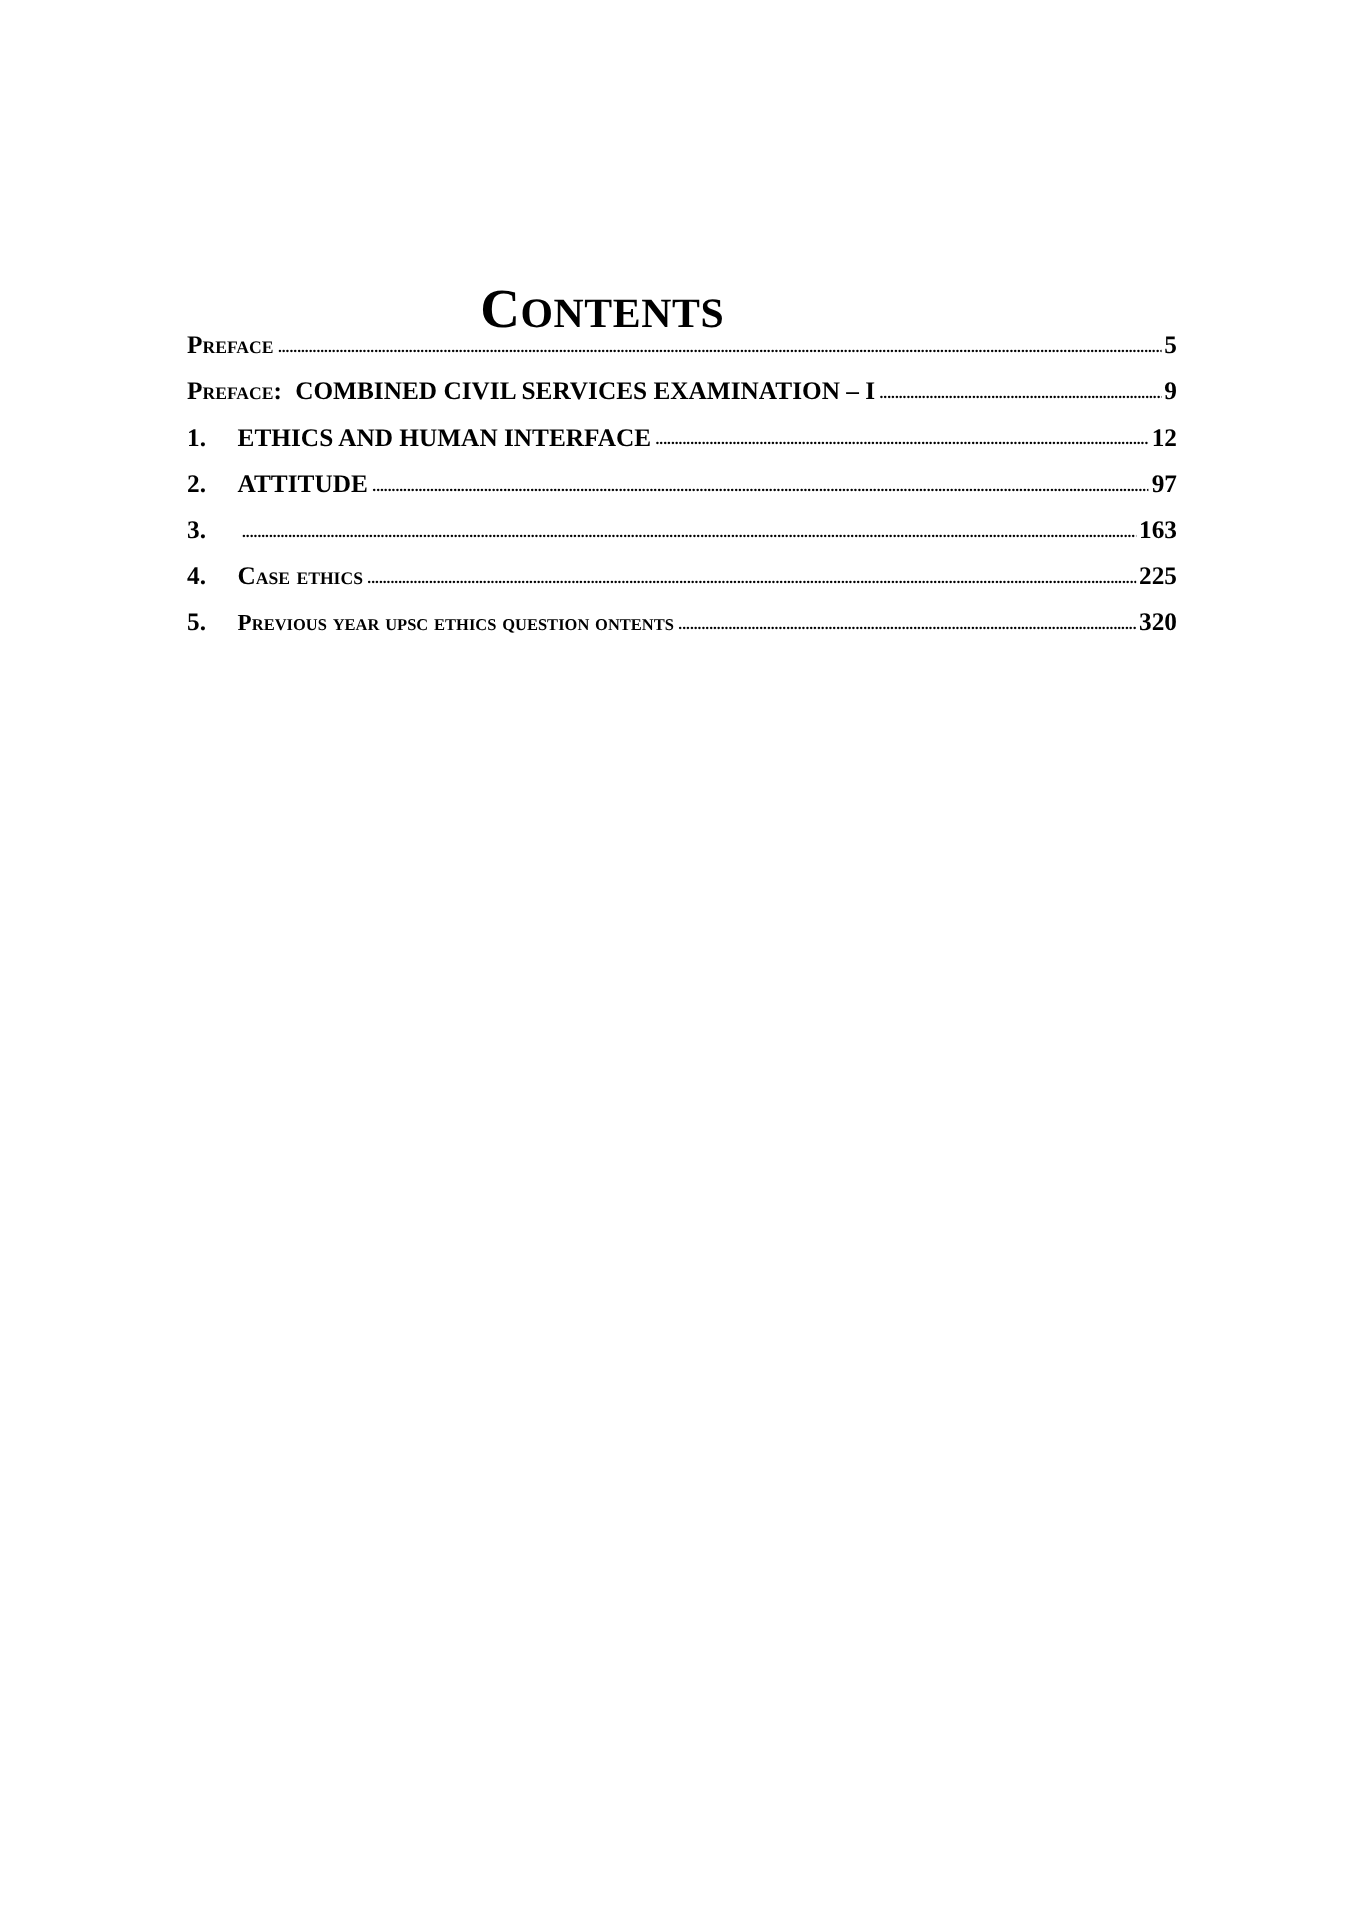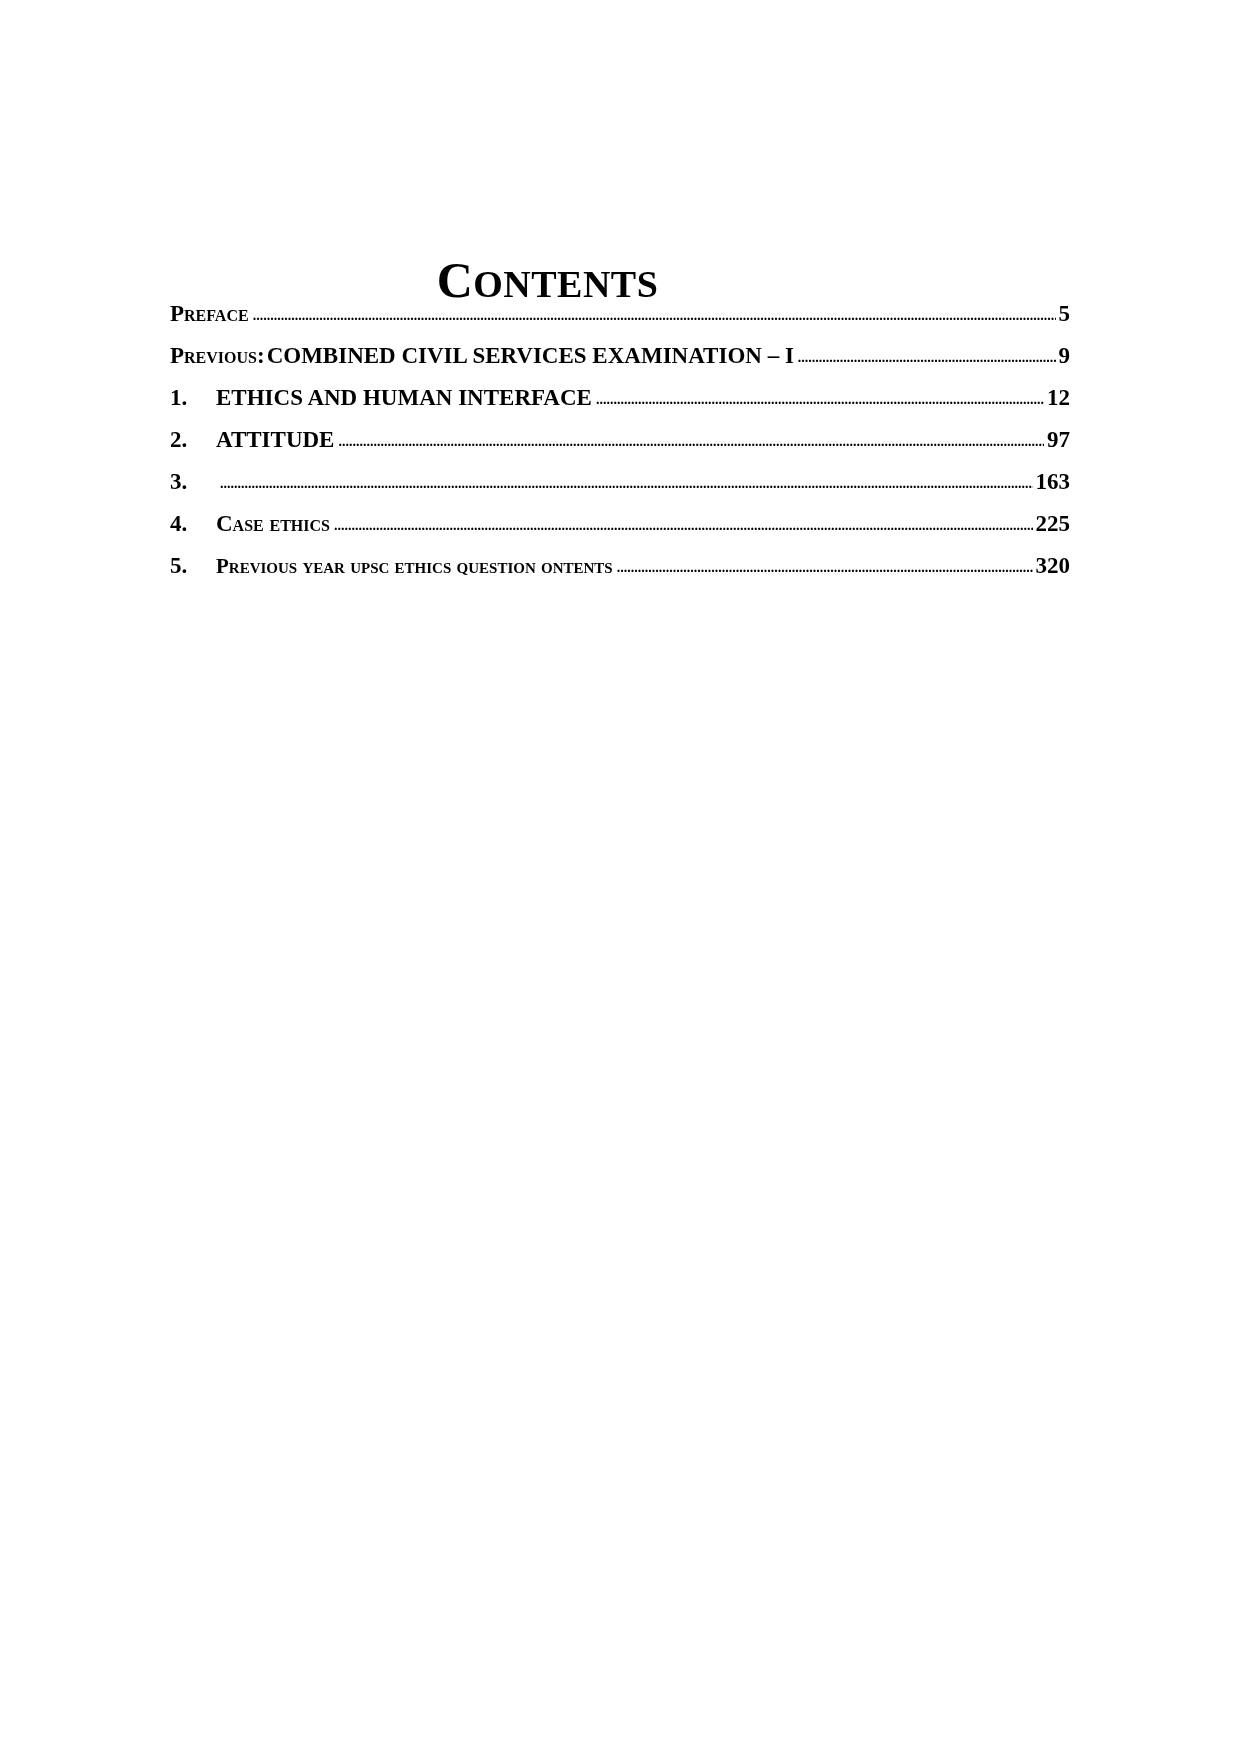--- a/index.html
+++ b/index.html
@@ -86,22 +86,22 @@
 
 <h1 class="page-title"><span class="big">C</span><span class="small">ontents</span></h1>
 
 <ul class="toc">
   <li class="toc-row">
     <span class="toc-label smallcaps">Preface</span>
     <span class="toc-leader"></span>
     <span class="toc-page">5</span>
   </li>
   <li class="toc-row">
-    <span class="toc-label smallcaps">Previous:</span>
-    <span class="toc-label" style="margin-left:2px">COMBINED CIVIL SERVICES EXAMINATION – I</span>
+    <span class="toc-label smallcaps">Preface:</span>
+    <span class="toc-label" style="margin-left:12px">COMBINED CIVIL SERVICES EXAMINATION – I</span>
     <span class="toc-leader"></span>
     <span class="toc-page">9</span>
   </li>
   <li class="toc-row">
     <span class="toc-num">1.</span>
     <span class="toc-label">ETHICS AND HUMAN INTERFACE</span>
     <span class="toc-leader"></span>
     <span class="toc-page">12</span>
   </li>
   <li class="toc-row">

